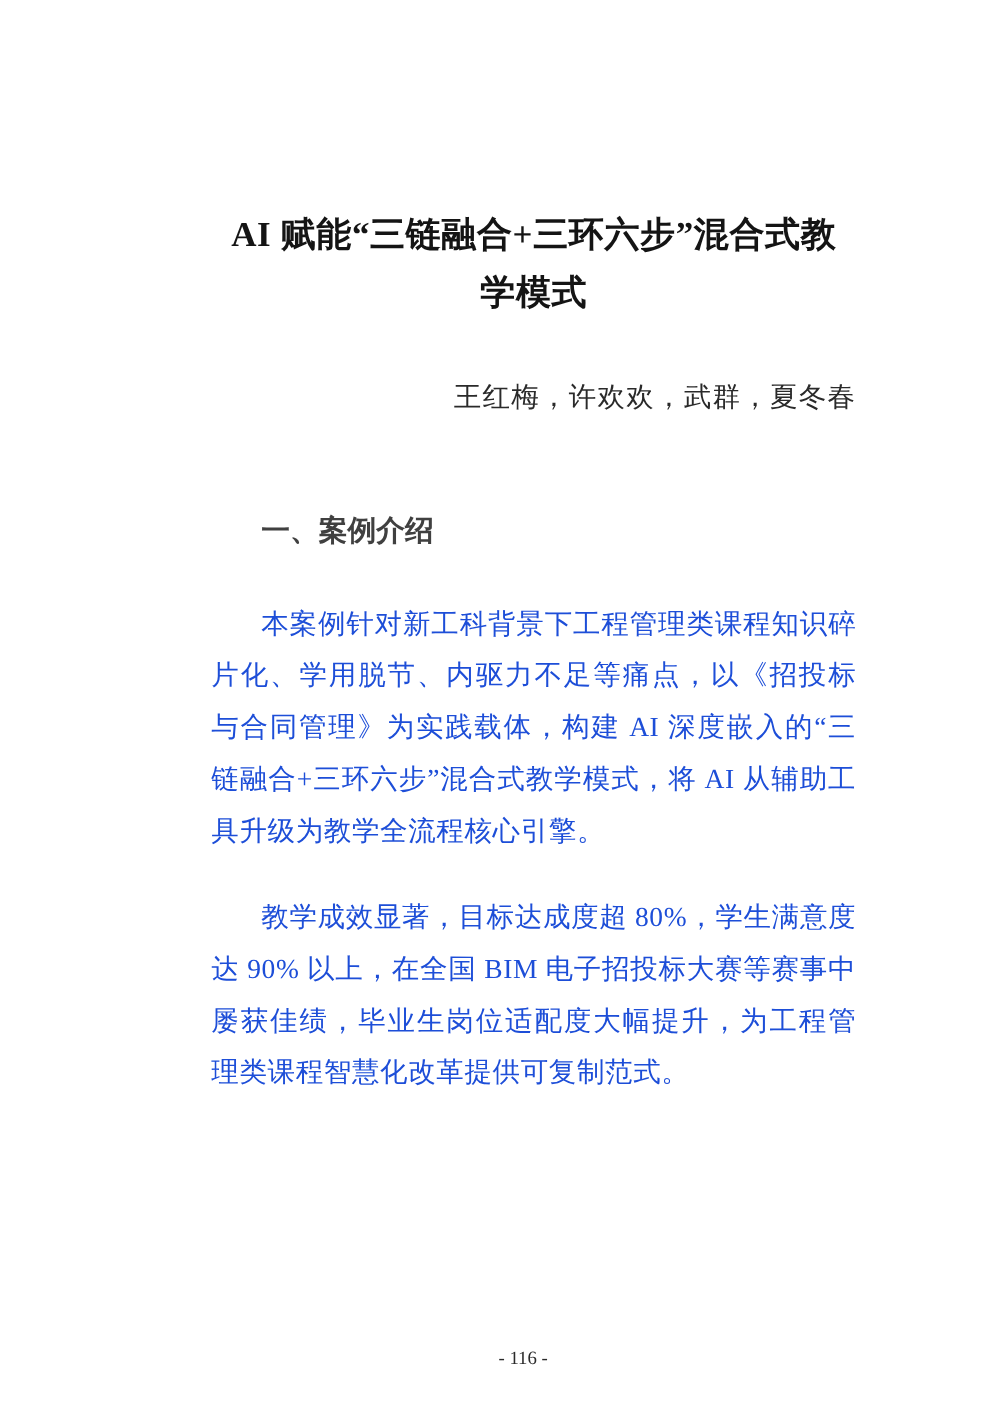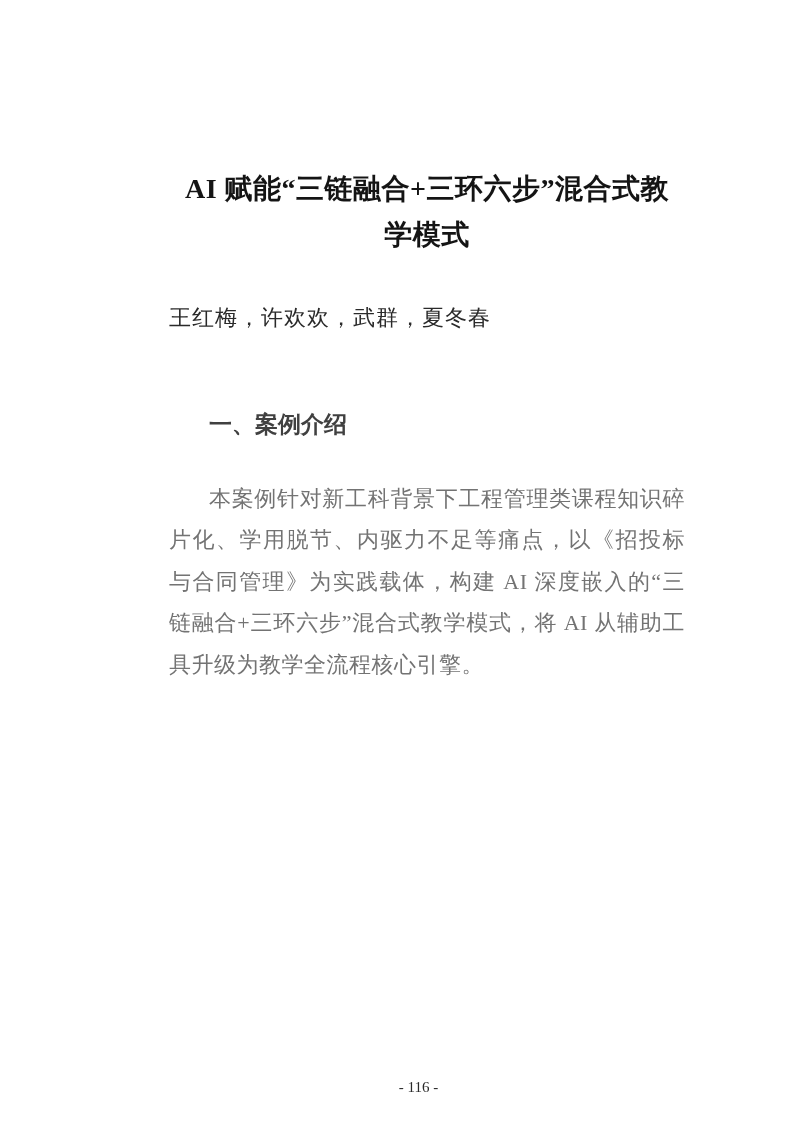--- a/index.html
+++ b/index.html
@@ -38,21 +38,21 @@
     line-height: 46px;
     color: #141414;
     letter-spacing: 0.5px;
   }
 
   .doc-title .title-line {
     display: block;
   }
 
   .authors {
-    text-align: left;
+    text-align: right;
     font-size: 22px;
     line-height: 36px;
     color: #2a2a2a;
     letter-spacing: 1px;
   }
 
   .section-heading {
     margin-top: 44px;
     margin-bottom: 8px;
     font-size: 23px;
@@ -60,21 +60,21 @@
     line-height: 34px;
     text-indent: 40px;
     color: #404040;
   }
 
   .body-para {
     font-size: 22px;
     line-height: 41.4px;
     text-align: justify;
     text-indent: 40px;
-    color: #737373;
+    color: #1d4ed8;
     letter-spacing: 0.5px;
   }
 
   .page-number {
     position: absolute;
     top: 1034px;
     left: 0;
     width: 781px;
     text-align: center;
     font-size: 15px;
@@ -92,17 +92,18 @@
       <span class="title-line">AI 赋能“三链融合+三环六步”混合式教学模式</span>
     </h1>
 
     <div class="authors">王红梅，许欢欢，武群，夏冬春</div>
 
     <h2 class="section-heading">一、案例介绍</h2>
 
     <p class="body-para">本案例针对新工科背景下工程管理类课程知识碎片化、学用脱节、内驱力不足等痛点，以《招投标与合同管理》为实践载体，构建 AI 深度嵌入的“三链融合+三环六步”混合式教学模式，将 AI 从辅助工具升级为教学全流程核心引擎。</p>
 
 
+    <p class="body-para">教学成效显著，目标达成度超 80%，学生满意度达 90% 以上，在全国 BIM 电子招投标大赛等赛事中屡获佳绩，毕业生岗位适配度大幅提升，为工程管理类课程智慧化改革提供可复制范式。</p>
 
   </div>
 
   <div class="page-number">- 116 -</div>
 </div>
 
 </body></html>

